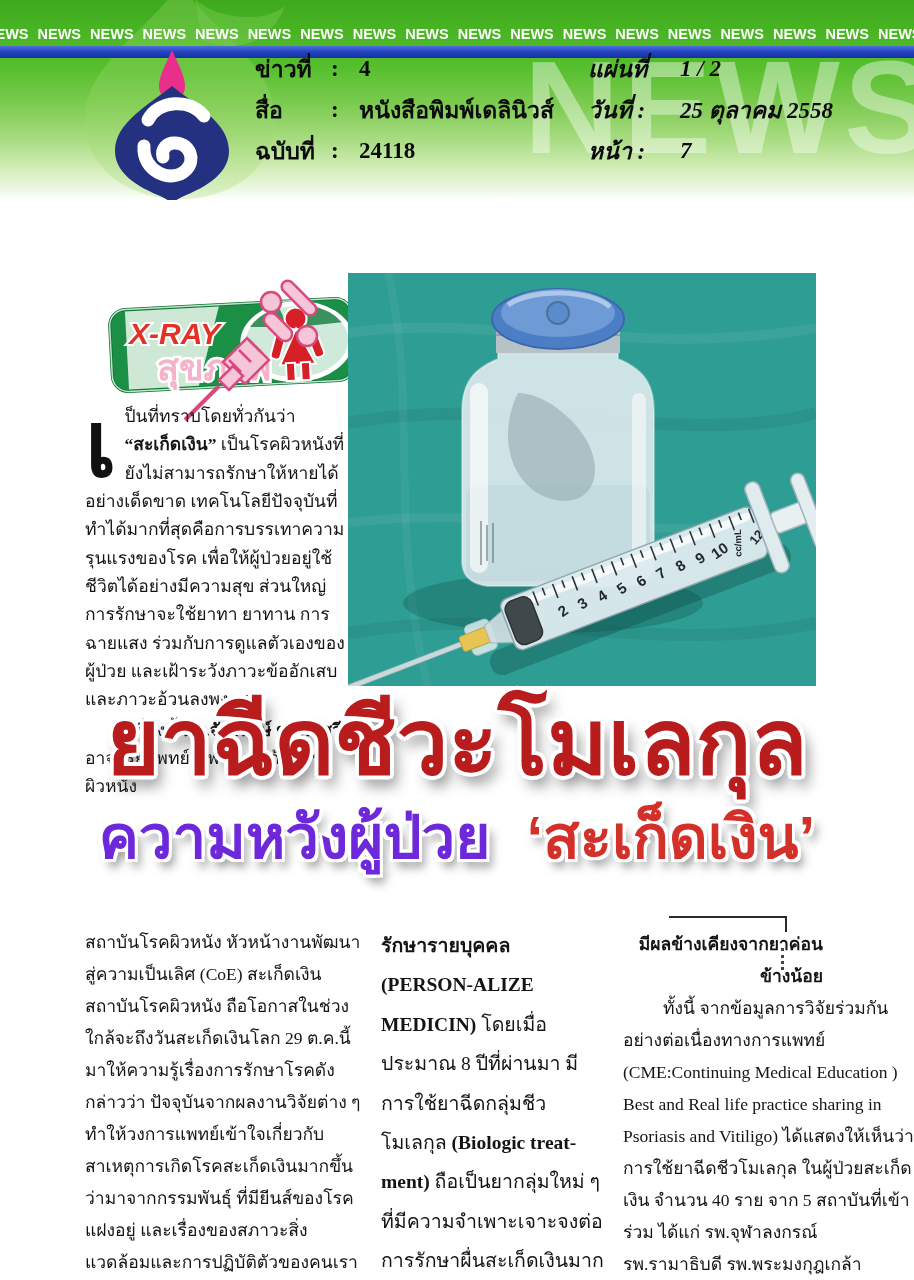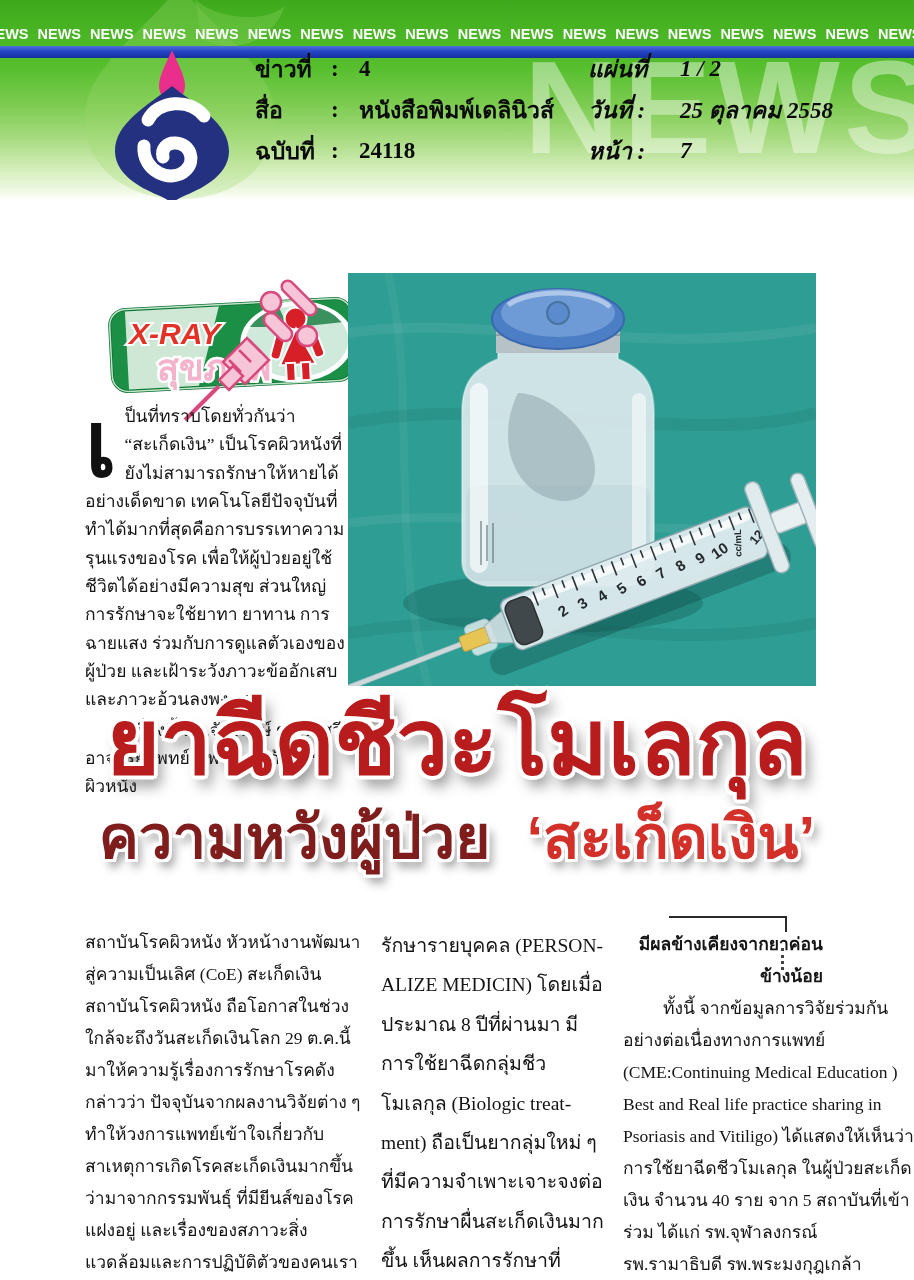--- a/index.html
+++ b/index.html
@@ -24,37 +24,37 @@
   .meta-left .lbl{width:76px;}
   .meta-left .sep{width:28px;}
   .meta-right{left:588px;font-style:italic;}
   .meta-right .lbl{width:92px;}
 
   
   .intro{position:absolute;left:85px;top:402px;width:263px;font-size:17.5px;line-height:1.62;color:#151515;}
   .intro .dropcap{float:left;font-size:92px;line-height:.78;padding:8px 8px 0 0;font-weight:bold;color:#111;}
   .intro p{margin:0;}
   .intro .p2{text-indent:46px;margin-top:2px;}
-  b,.bold{font-weight:normal;text-align:right;}
+  b,.bold{font-weight:bold;text-align:right;}
 
   
   .photo{position:absolute;left:348px;top:273px;width:468px;height:413px;}
   .photo svg{display:block;}
 
   
   .xray{position:absolute;left:101px;top:268px;width:262px;height:140px;text-align:right;}
   .xray svg{overflow:visible;}
 
   
   .headline{position:absolute;left:0;top:688px;width:914px;text-align:center;
     font-family:"Liberation Sans","DejaVu Sans",sans-serif;font-weight:bold;white-space:nowrap;}
   .hl1{font-size:92px;line-height:1.18;color:#b91c1c;
     text-shadow:-3px -3px 0 #fff,3px -3px 0 #fff,-3px 3px 0 #fff,3px 3px 0 #fff,0 -4px 0 #fff,0 4px 0 #fff,-4px 0 0 #fff,4px 0 0 #fff,6px 10px 14px rgba(40,40,40,.55);}
   .hl2{font-size:60px;line-height:1.3;margin-top:2px;}
-  .hl2 .blue{color:#7f1d1d;text-shadow:-3px -3px 0 #fff,3px -3px 0 #fff,-3px 3px 0 #fff,3px 3px 0 #fff,0 -3px 0 #fff,0 3px 0 #fff,5px 8px 10px rgba(40,40,40,.5);}
+  .hl2 .blue{color:#6d28d9;text-shadow:-3px -3px 0 #fff,3px -3px 0 #fff,-3px 3px 0 #fff,3px 3px 0 #fff,0 -3px 0 #fff,0 3px 0 #fff,5px 8px 10px rgba(40,40,40,.5);}
   .hl2 .red{color:#d3302a;margin-left:36px;text-shadow:-3px -3px 0 #fff,3px -3px 0 #fff,-3px 3px 0 #fff,3px 3px 0 #fff,0 -3px 0 #fff,0 3px 0 #fff,5px 8px 10px rgba(40,40,40,.5);}
 
   
   .columns{position:absolute;left:85px;top:926px;width:830px;display:flex;gap:16px;}
   .columns p{margin:0;}
   .col1{width:280px;font-size:17.5px;line-height:1.83;color:#151515;}
   .col1 .p2{text-indent:46px;}
   .col2{width:226px;font-size:19.5px;line-height:2.02;color:#141414;}
   .col3{width:292px;font-size:17.5px;line-height:1.83;color:#151515;position:relative;padding-top:2px;}
   .col3 .lead{font-weight:bold;width:200px;text-align:right;}

